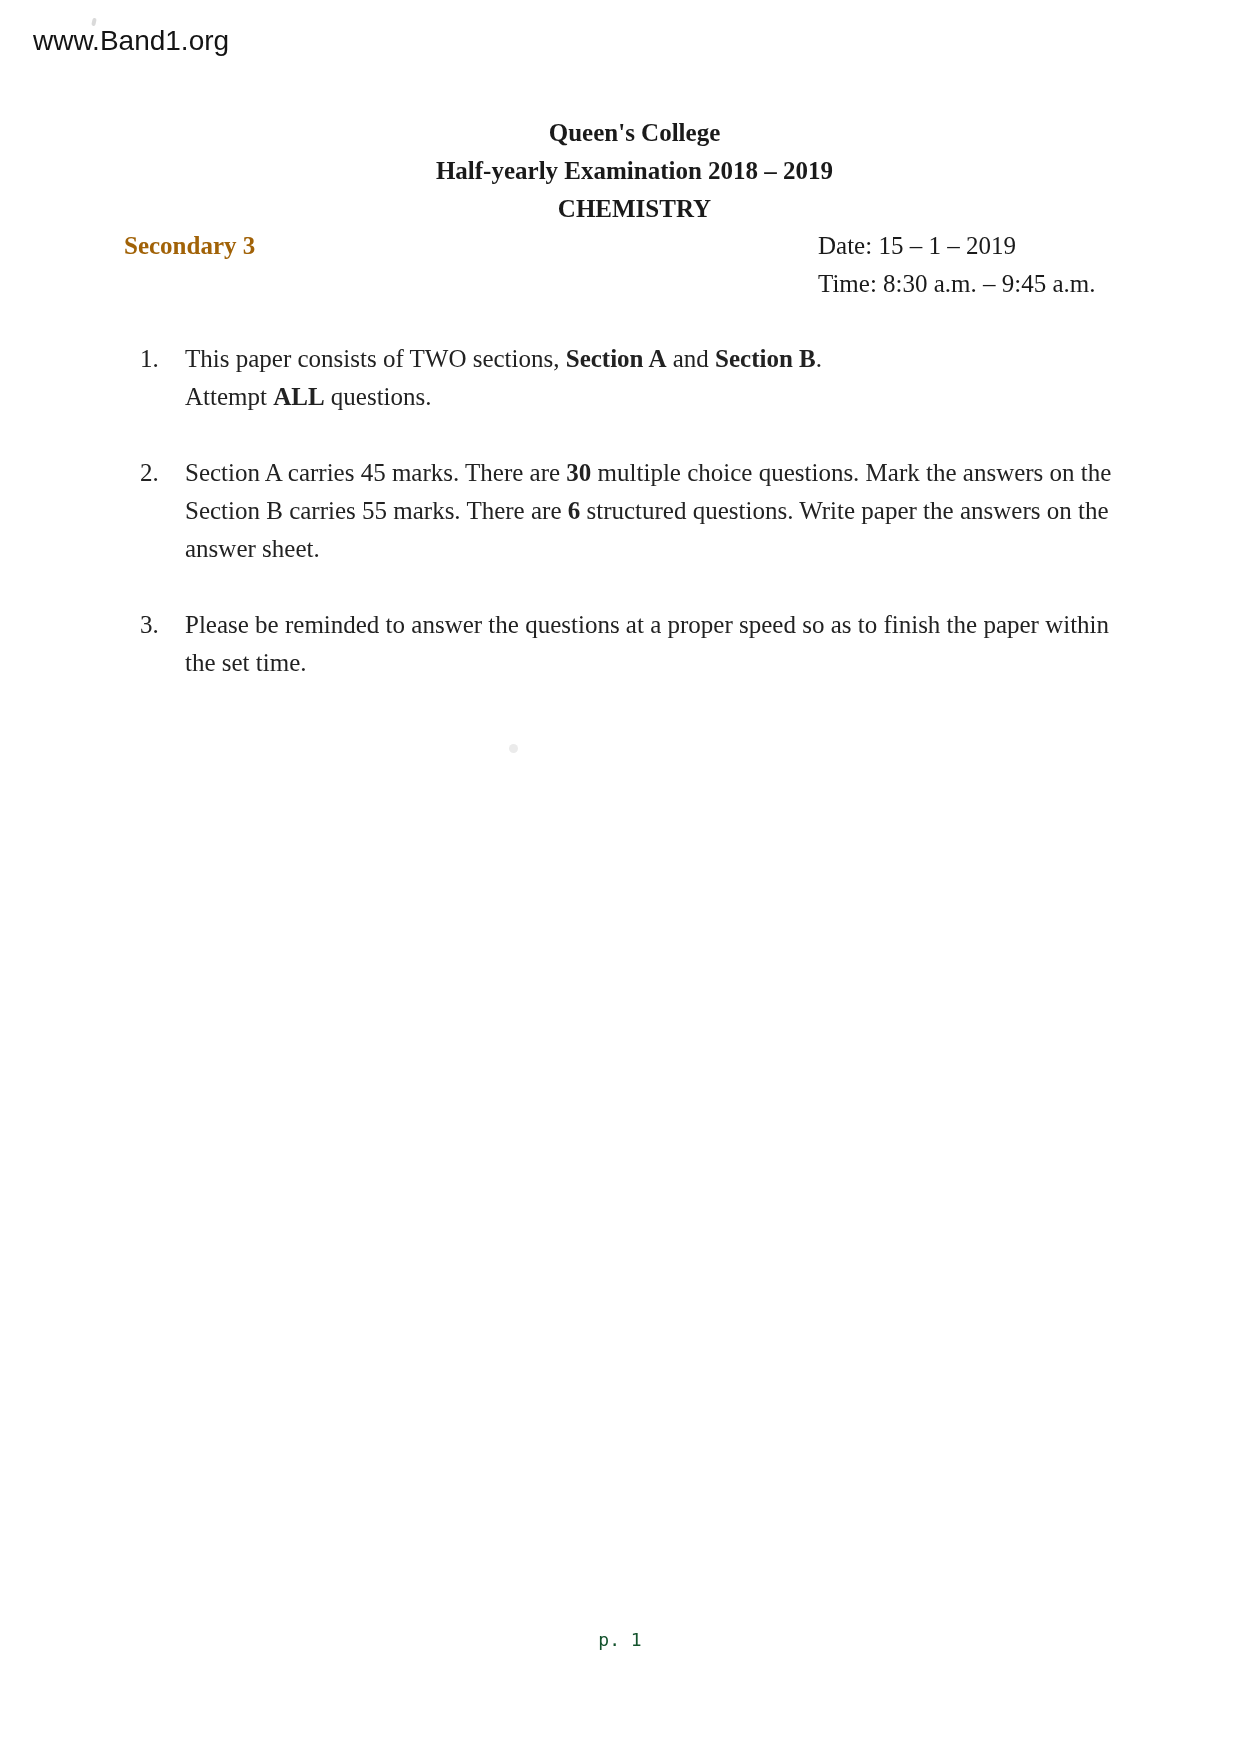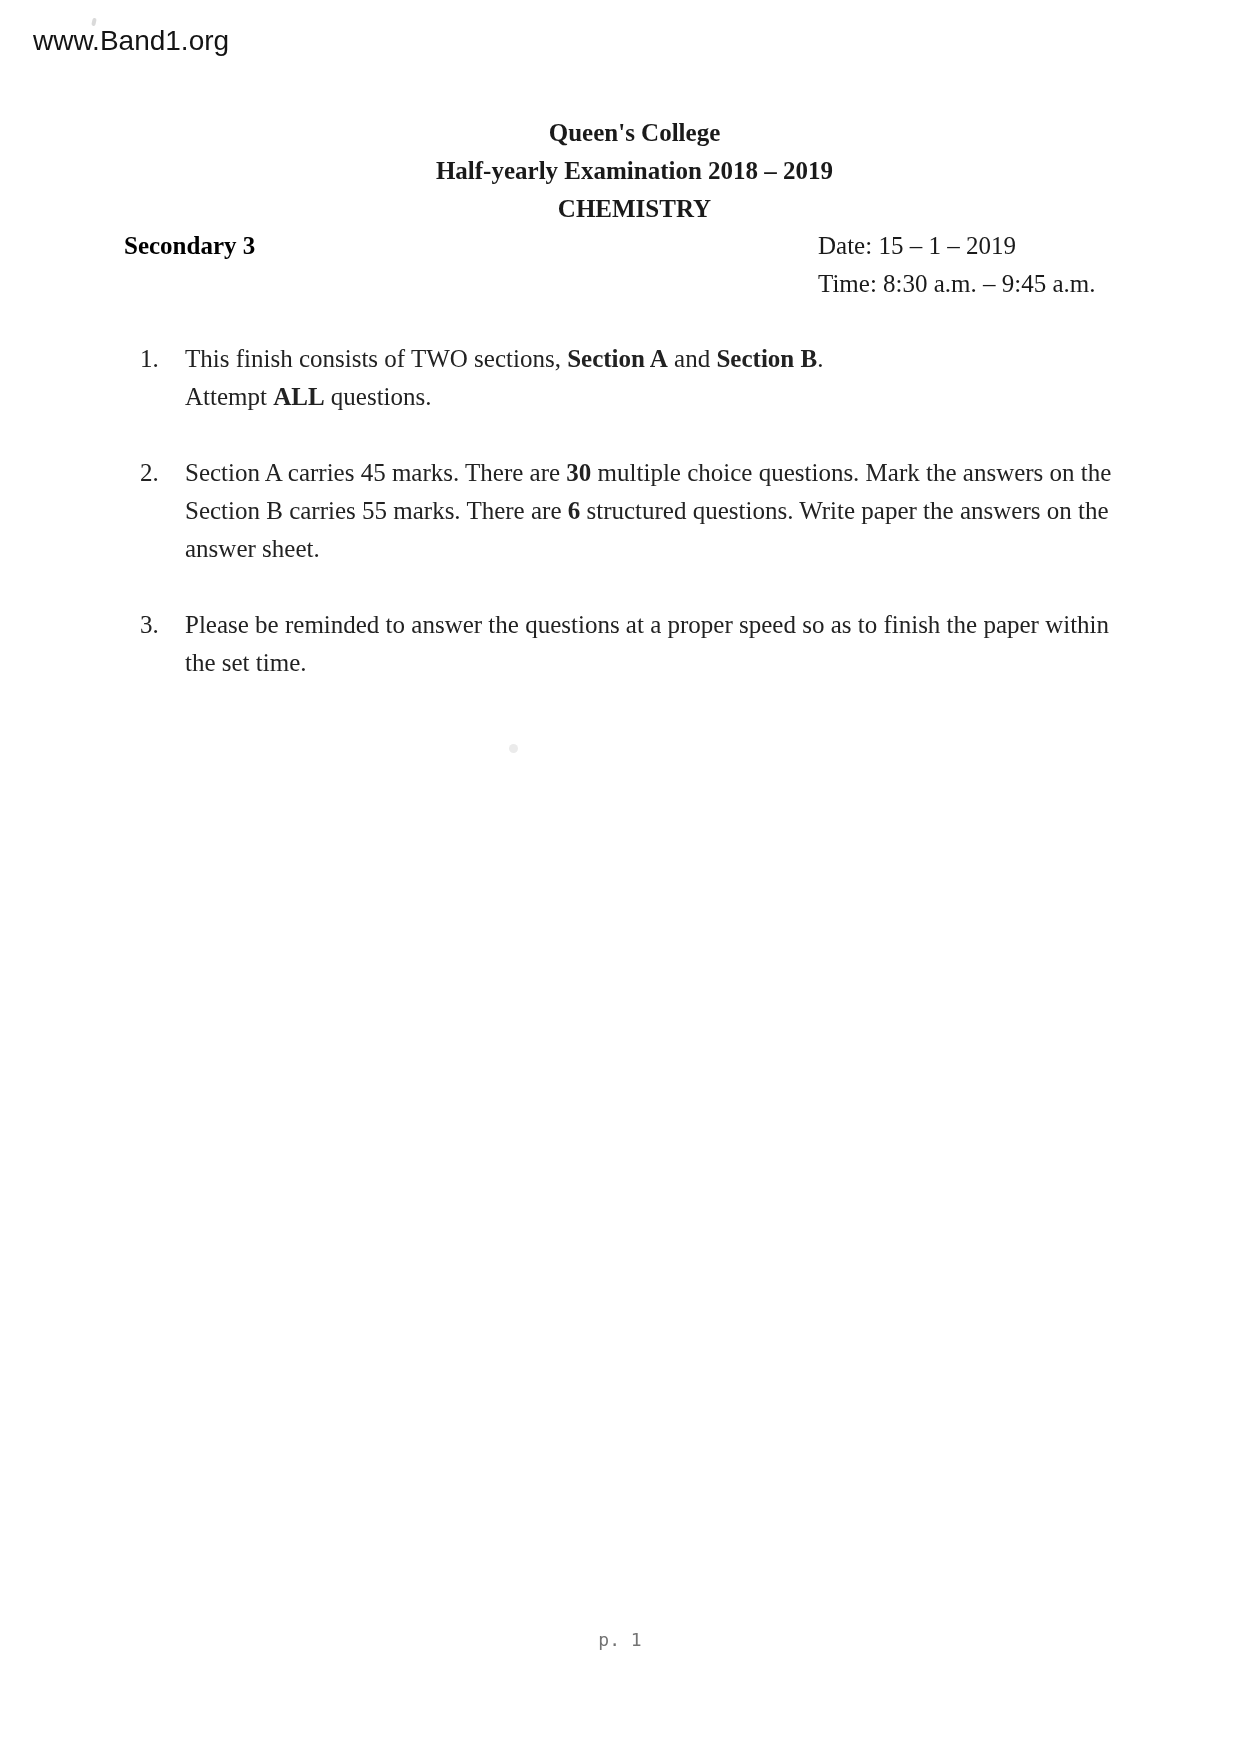--- a/index.html
+++ b/index.html
@@ -54,21 +54,21 @@
     line-height: 38px;
     color: #1a1a1a;
   }
   .meta-level {
     position: absolute;
     left: 124px;
     top: 227px;
     font-weight: bold;
     font-size: 25px;
     line-height: 38px;
-    color: #000000;
+    color: #a16207;
   }
   .meta-datetime {
     position: absolute;
     left: 818px;
     top: 227px;
     font-weight: normal;
     font-size: 25px;
     line-height: 38px;
     color: #1a1a1a;
   }
@@ -94,21 +94,21 @@
     position: absolute;
     top: 1629px;
     left: 0;
     width: 1240px;
     box-sizing: border-box;
     padding-left: 0;
     text-align: center;
     font-family: "DejaVu Sans Mono", "Liberation Mono", monospace;
     font-size: 18px;
     line-height: 22px;
-    color: #737373;
+    color: #14532d;
   }
 </style>
 </head>
 <body>
 
 <div class="page">
 
   <div class="speck-1"></div>
   <div class="speck-2"></div>
 
@@ -125,21 +125,21 @@
   <div class="meta-datetime">
     <div>Date: 15 – 1 – 2019</div>
     <div>Time: 8:30 a.m. – 9:45 a.m.</div>
   </div>
 
   <div class="instructions">
 
     <div class="instruction">
       <div class="num">1.</div>
       <div>
-        <div class="line"><span>This finish consists of TWO sections, </span><span class="b">Section A</span><span> and </span><span class="b">Section B</span><span>.</span></div>
+        <div class="line"><span>This paper consists of TWO sections, </span><span class="b">Section A</span><span> and </span><span class="b">Section B</span><span>.</span></div>
         <div class="line"><span>Attempt </span><span class="b">ALL</span><span> questions.</span></div>
       </div>
     </div>
 
     <div class="instruction">
       <div class="num">2.</div>
       <div>
         <div class="line"><span>Section A carries 45 marks. There are </span><span class="b">30</span><span> multiple choice questions. Mark the answers on the</span></div>
         <div class="line"><span>Section B carries 55 marks. There are </span><span class="b">6</span><span> structured questions. Write paper the answers on the</span></div>
         <div class="line"><span>answer sheet.</span></div>

